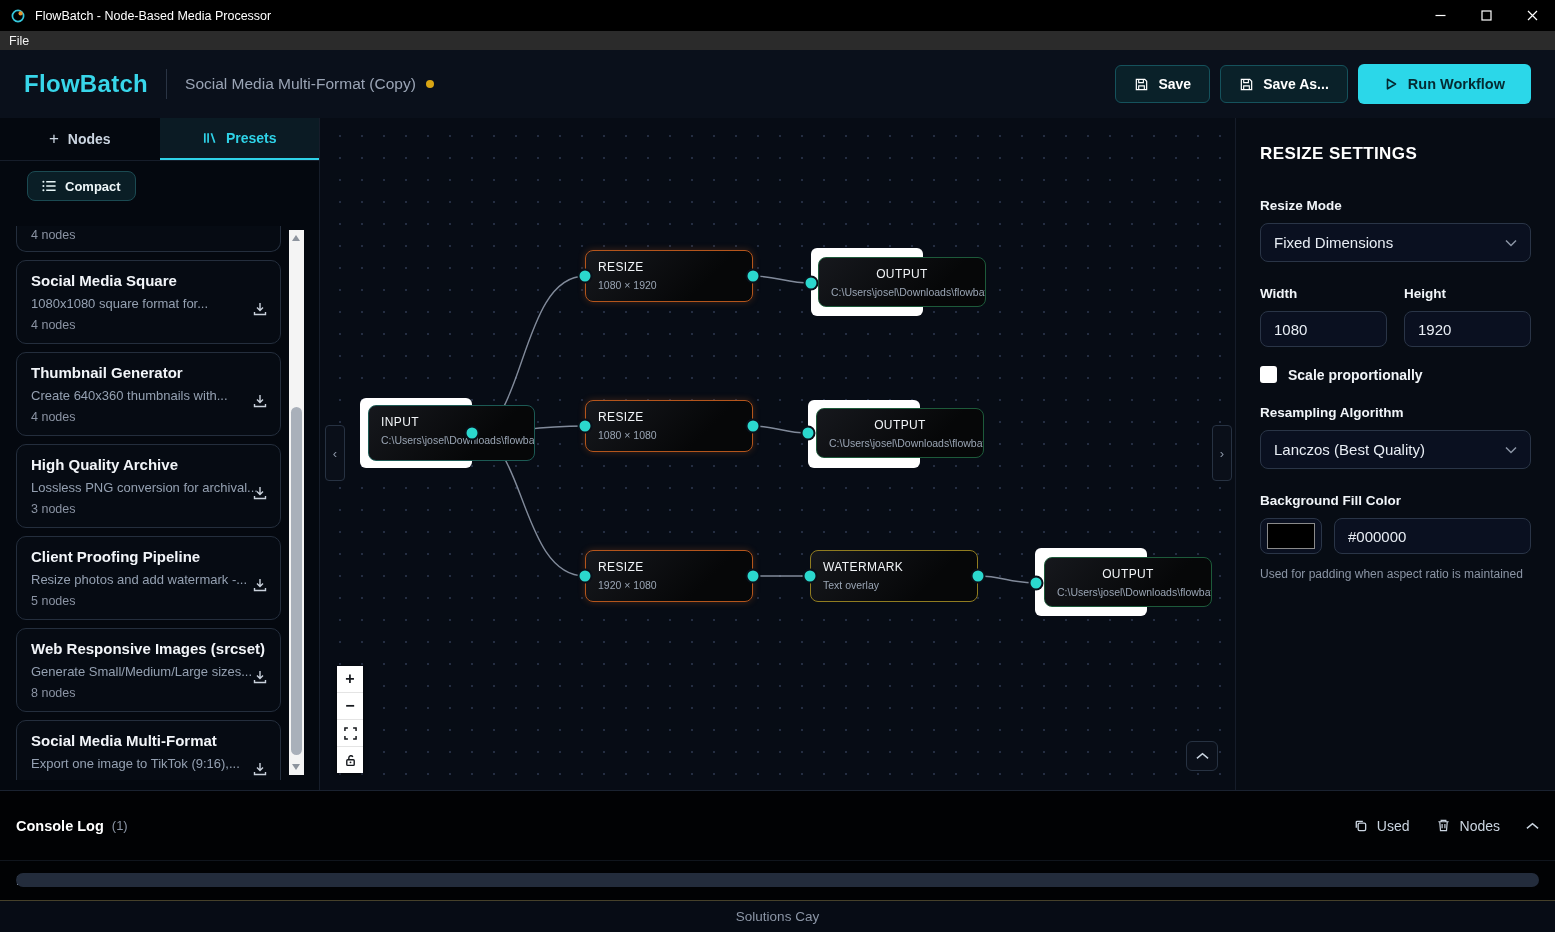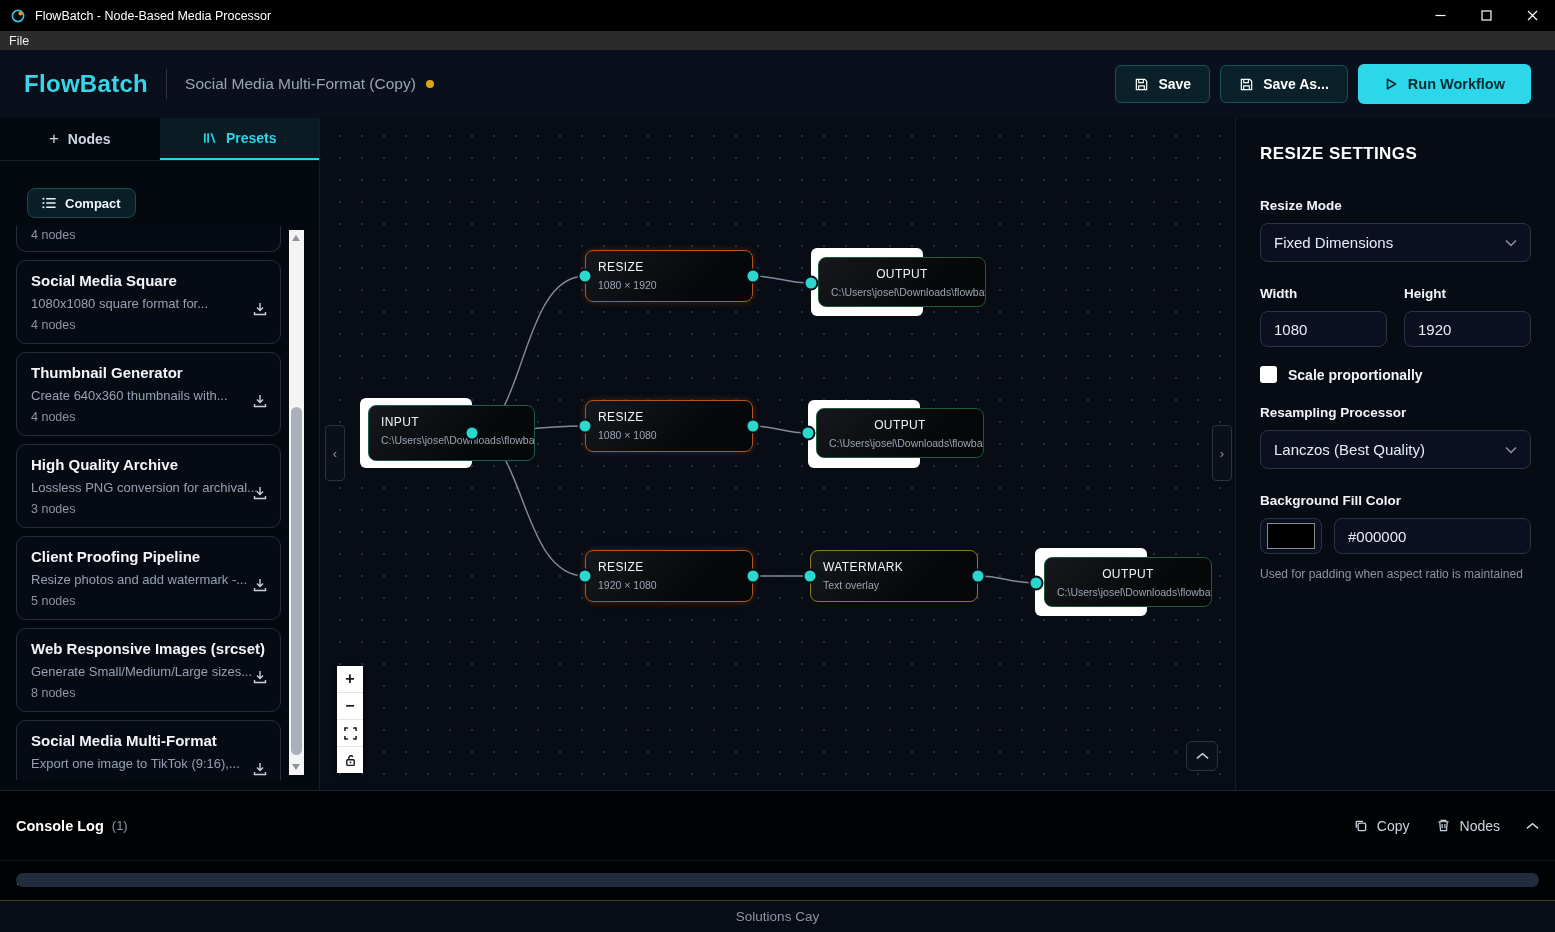--- a/index.html
+++ b/index.html
@@ -23,21 +23,21 @@
   .hbtns{margin-left:auto;display:flex;align-items:center;gap:10px;}
   .btn-ghost{height:38px;padding:0 18px;border:1px solid #15525c;border-radius:6px;background:#0a2129;color:#fff;
              font-weight:bold;font-size:14px;display:flex;align-items:center;gap:9px;cursor:pointer;}
   .btn-run{height:40px;padding:0 26px;border:none;border-radius:6px;background:#2bd7e9;color:#052a31;
            font-weight:bold;font-size:14.5px;display:flex;align-items:center;gap:10px;cursor:pointer;}
   
   .sidebar{position:absolute;left:0;top:118px;width:320px;height:672px;background:#04080f;border-right:1px solid #161d2a;box-sizing:border-box;}
   .tabs{height:42px;display:flex;border-bottom:1px solid #161d2a;}
   .tab{flex:1;display:flex;align-items:center;justify-content:center;gap:9px;font-size:14px;font-weight:bold;color:#cbd5e1;cursor:pointer;}
   .tab.active{background:#0b1b24;color:#2fd3e8;border-bottom:2px solid #2fd3e8;}
-  .compact{position:absolute;left:27px;top:70px;height:30px;padding:0 14px;border:1px solid #1b4a52;border-radius:8px;
+  .compact{position:absolute;left:27px;top:53px;height:30px;padding:0 14px;border:1px solid #1b4a52;border-radius:8px;
            background:#0a1e26;color:#eef6f8;font-weight:bold;font-size:13px;display:flex;align-items:center;gap:8px;cursor:pointer;}
   .plist{position:absolute;left:16px;top:108px;width:265px;bottom:10px;overflow:hidden;}
   .card{border:1px solid #242e3d;border-radius:10px;padding:11px 14px;margin-bottom:8px;position:relative;background:#060b13;box-sizing:border-box;}
   .card .ct{font-size:15px;font-weight:bold;color:#f2f5f9;margin-bottom:7px;}
   .card .cd{font-size:13px;color:#94a0b1;margin-bottom:7px;padding-right:24px;white-space:nowrap;overflow:hidden;}
   .card .cn{font-size:12.5px;color:#8a93a3;}
   .card .dl{position:absolute;right:12px;top:40px;cursor:pointer;}
   .card.partial{border-top:none;border-radius:0 0 10px 10px;padding-top:2px;height:26px;}
   .sscroll{position:absolute;left:289px;top:112px;width:15px;height:545px;background:#f4f4f4;}
   .sthumb{position:absolute;left:2px;top:177px;width:11px;height:348px;background:#a9b0ba;border-radius:6px;cursor:pointer;}
@@ -378,21 +378,21 @@
         <div class="flabel">Height</div>
         <input class="tinput" value="1920" style="">
       </div>
     </div>
 
     <div class="cbrow">
       <div class="cb"></div>
       <span class="cblabel">Scale proportionally</span>
     </div>
 
-    <div class="flabel">Resampling Processor</div>
+    <div class="flabel">Resampling Algorithm</div>
     <div class="select">
       <span>Lanczos (Best Quality)</span>
       <svg width="12" height="8" viewBox="0 0 12 8">
           <path d="M1 1.5l5 5 5-5" stroke="#8b95a5" stroke-width="1.5" fill="none"></path>
         </svg>
     </div>
 
     <div class="flabel">Background Fill Color</div>
     <div class="bgrow">
       <div class="swatchbox">
@@ -406,21 +406,21 @@
   <div class="console">
     <div class="chead">
       <span class="ctitle">Console Log</span>
       <span class="ccount">(1)</span>
       <div class="cbtns">
         <span class="cbtn">
           <svg width="15" height="15" viewBox="0 0 16 16">
               <rect x="5.5" y="5.5" width="8" height="8" rx="1.5" fill="none" stroke="#cbd5e1" stroke-width="1.4"></rect>
               <path d="M10.5 3.5h-6a1 1 0 0 0-1 1v6" fill="none" stroke="#cbd5e1" stroke-width="1.4"></path>
             </svg>
-          <span>Copy</span>
+          <span>Used</span>
         </span>
         <span class="cbtn">
           <svg width="15" height="15" viewBox="0 0 16 16">
               <path d="M2.5 4h11M5.5 4V2.5h5V4M4 4l.8 9.5h6.4L12 4M6.5 6.5v4.5M9.5 6.5v4.5" stroke="#cbd5e1" stroke-width="1.3" fill="none"></path>
             </svg>
           <span>Nodes</span>
         </span>
         <span class="cbtn">
           <svg width="13" height="8" viewBox="0 0 14 8">
               <path d="M1 6.5L7 1.5 13 6.5" stroke="#cbd5e1" stroke-width="1.6" fill="none"></path>

